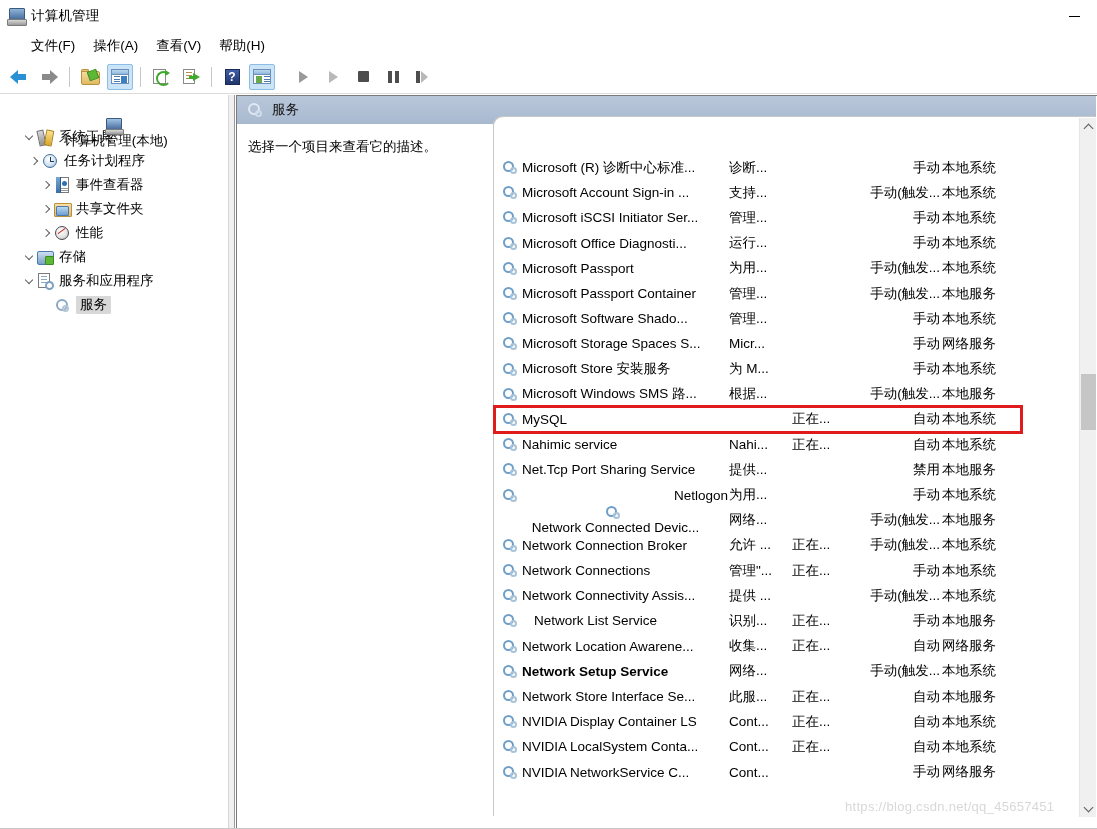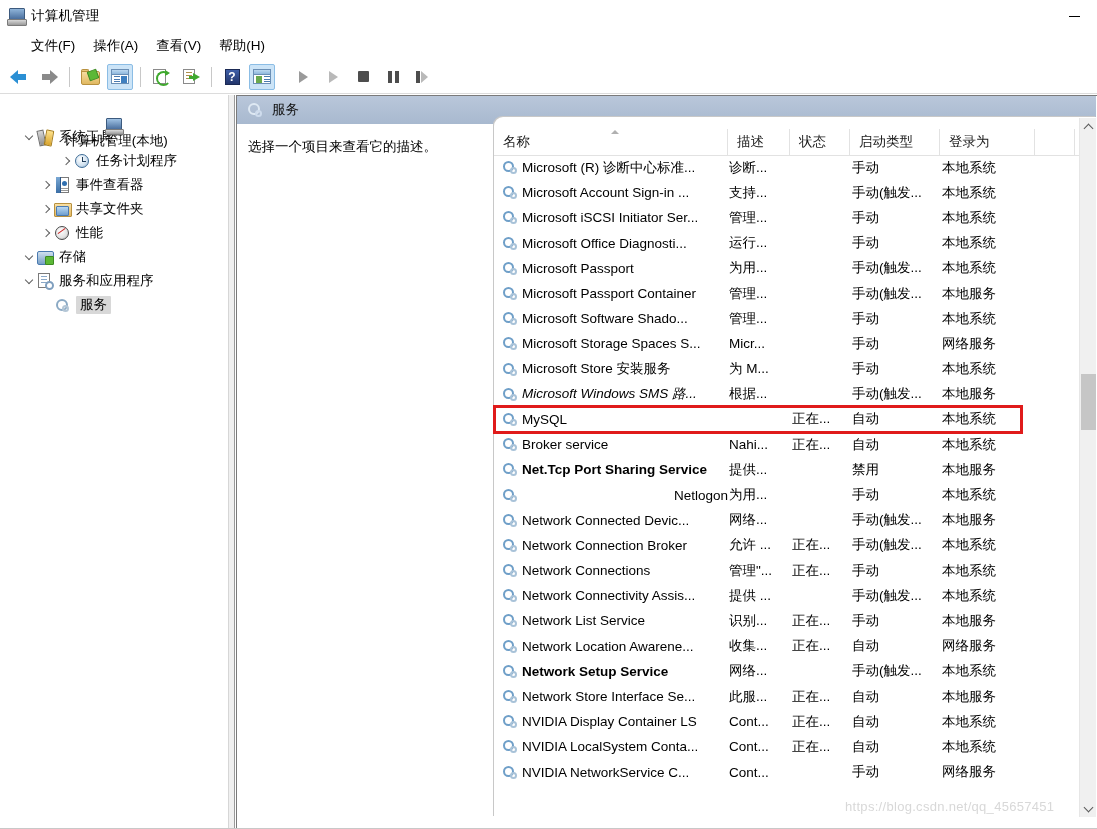--- a/index.html
+++ b/index.html
@@ -526,21 +526,21 @@
   .svc-ico .g1 {
     position: absolute; left: 0px; top: 1px; width: 11px; height: 11px;
     border: 2.4px solid #6f9fc8; border-radius: 50%; box-sizing: border-box;
   }
   .svc-ico .g2 {
     position: absolute; left: 7px; top: 7px; width: 7px; height: 7px;
     border: 2px solid #a8c2d8; border-radius: 50%; box-sizing: border-box;
   }
   .cell.desc { padding-left: 1px; }
   .cell.status { padding-left: 2px; }
-  .cell.startup { padding-left: 2px; }
+  .cell.startup { padding-left: 2px; text-align: right; }
   .cell.logon { padding-left: 2px; }
 
   
   .annot-box {
     position: absolute;
     border: 3px solid #e01b1b;
     box-sizing: border-box;
     pointer-events: none;
     z-index: 30;
   }
@@ -739,21 +739,21 @@
           <div class="trow" style="padding-left: 21px;">
             <span class="twist">
               <span class="chev open"></span>
             </span>
             <span class="ticon ti-tools">
               <i class="w1"></i>
               <i class="w2"></i>
             </span>
             <span class="tlabel">系统工具</span>
           </div>
-          <div class="trow" style="padding-left: 58px; text-align: right;">
+          <div class="trow" style="padding-left: 26px; text-align: right;">
             <span class="twist">
               <span class="chev closed"></span>
             </span>
             <span class="ticon ti-clock">
               <i class="face"></i>
               <i class="hand"></i>
               <i class="hand2"></i>
             </span>
             <span class="tlabel">任务计划程序</span>
           </div>
@@ -834,28 +834,20 @@
             <i class="c2"></i>
           </span>
         <span class="htext">服务</span>
       </div>
 
       <div class="desc-pane">
         <div class="desc-text">选择一个项目来查看它的描述。</div>
       </div>
 
       <div class="list-pane">
-        <div class="col-headers" id="col-headers">
-            <div class="ch" style="width: 234px;"><span class="sortmark"></span><span>名称</span></div>
-            <div class="ch" style="width: 62px;"><span>描述</span></div>
-            <div class="ch" style="width: 60px;"><span>状态</span></div>
-            <div class="ch" style="width: 90px;"><span>启动类型</span></div>
-            <div class="ch" style="width: 95px;"><span>登录为</span></div>
-            <div class="ch" style="width: 40px;"><span></span></div>
-          </div>
         <div class="rows" id="rows-root">
             <div class="row">
               <div class="cell name" style="width: 234px;">
                 <span class="svc-ico">
                   <i class="g1"></i>
                   <i class="g2"></i>
                 </span>
                 <span>Microsoft (R) 诊断中心标准...</span>
               </div>
               <div class="cell desc" style="width: 62px;">诊断...</div>
@@ -961,21 +953,21 @@
                   <i class="g2"></i>
                 </span>
                 <span>Microsoft Store 安装服务</span>
               </div>
               <div class="cell desc" style="width: 62px;">为 M...</div>
               <div class="cell status" style="width: 60px;"></div>
               <div class="cell startup" style="width: 90px;">手动</div>
               <div class="cell logon" style="width: 95px;">本地系统</div>
             </div>
             <div class="row">
-              <div class="cell name" style="width: 234px; font-style: italic;">
+              <div class="cell name" style="width: 234px;">
                 <span class="svc-ico">
                   <i class="g1"></i>
                   <i class="g2"></i>
                 </span>
                 <span>Microsoft Windows SMS 路...</span>
               </div>
               <div class="cell desc" style="width: 62px;">根据...</div>
               <div class="cell status" style="width: 60px;"></div>
               <div class="cell startup" style="width: 90px;">手动(触发...</div>
               <div class="cell logon" style="width: 95px;">本地服务</div>
@@ -992,29 +984,29 @@
               <div class="cell status" style="width: 60px;">正在...</div>
               <div class="cell startup" style="width: 90px;">自动</div>
               <div class="cell logon" style="width: 95px;">本地系统</div>
             </div>
             <div class="row">
               <div class="cell name" style="width: 234px;">
                 <span class="svc-ico">
                   <i class="g1"></i>
                   <i class="g2"></i>
                 </span>
-                <span>Broker service</span>
+                <span>Nahimic service</span>
               </div>
               <div class="cell desc" style="width: 62px;">Nahi...</div>
               <div class="cell status" style="width: 60px;">正在...</div>
               <div class="cell startup" style="width: 90px;">自动</div>
               <div class="cell logon" style="width: 95px;">本地系统</div>
             </div>
             <div class="row">
-              <div class="cell name" style="width: 234px; font-weight: bold;">
+              <div class="cell name" style="width: 234px;">
                 <span class="svc-ico">
                   <i class="g1"></i>
                   <i class="g2"></i>
                 </span>
                 <span>Net.Tcp Port Sharing Service</span>
               </div>
               <div class="cell desc" style="width: 62px;">提供...</div>
               <div class="cell status" style="width: 60px;"></div>
               <div class="cell startup" style="width: 90px;">禁用</div>
               <div class="cell logon" style="width: 95px;">本地服务</div>
@@ -1026,21 +1018,21 @@
                   <i class="g2"></i>
                 </span>
                 <span>Netlogon</span>
               </div>
               <div class="cell desc" style="width: 62px;">为用...</div>
               <div class="cell status" style="width: 60px;"></div>
               <div class="cell startup" style="width: 90px;">手动</div>
               <div class="cell logon" style="width: 95px;">本地系统</div>
             </div>
             <div class="row">
-              <div class="cell name" style="width: 234px;">
+              <div class="cell name" style="width: 234px; flex-direction: column;">
                 <span class="svc-ico">
                   <i class="g1"></i>
                   <i class="g2"></i>
                 </span>
                 <span>Network Connected Devic...</span>
               </div>
               <div class="cell desc" style="width: 62px;">网络...</div>
               <div class="cell status" style="width: 60px;"></div>
               <div class="cell startup" style="width: 90px;">手动(触发...</div>
               <div class="cell logon" style="width: 95px;">本地服务</div>
@@ -1078,21 +1070,21 @@
                   <i class="g2"></i>
                 </span>
                 <span>Network Connectivity Assis...</span>
               </div>
               <div class="cell desc" style="width: 62px;">提供 ...</div>
               <div class="cell status" style="width: 60px;"></div>
               <div class="cell startup" style="width: 90px;">手动(触发...</div>
               <div class="cell logon" style="width: 95px;">本地系统</div>
             </div>
             <div class="row">
-              <div class="cell name" style="width: 234px;">
+              <div class="cell name" style="width: 234px; gap: 12px;">
                 <span class="svc-ico">
                   <i class="g1"></i>
                   <i class="g2"></i>
                 </span>
                 <span>Network List Service</span>
               </div>
               <div class="cell desc" style="width: 62px;">识别...</div>
               <div class="cell status" style="width: 60px;">正在...</div>
               <div class="cell startup" style="width: 90px;">手动</div>
               <div class="cell logon" style="width: 95px;">本地服务</div>

